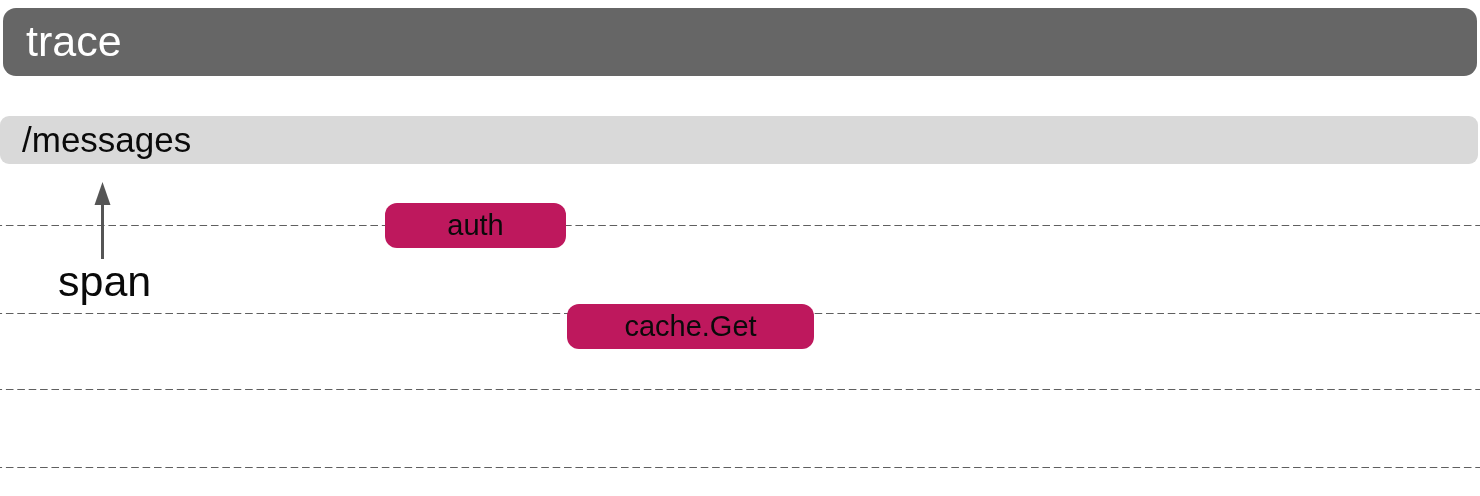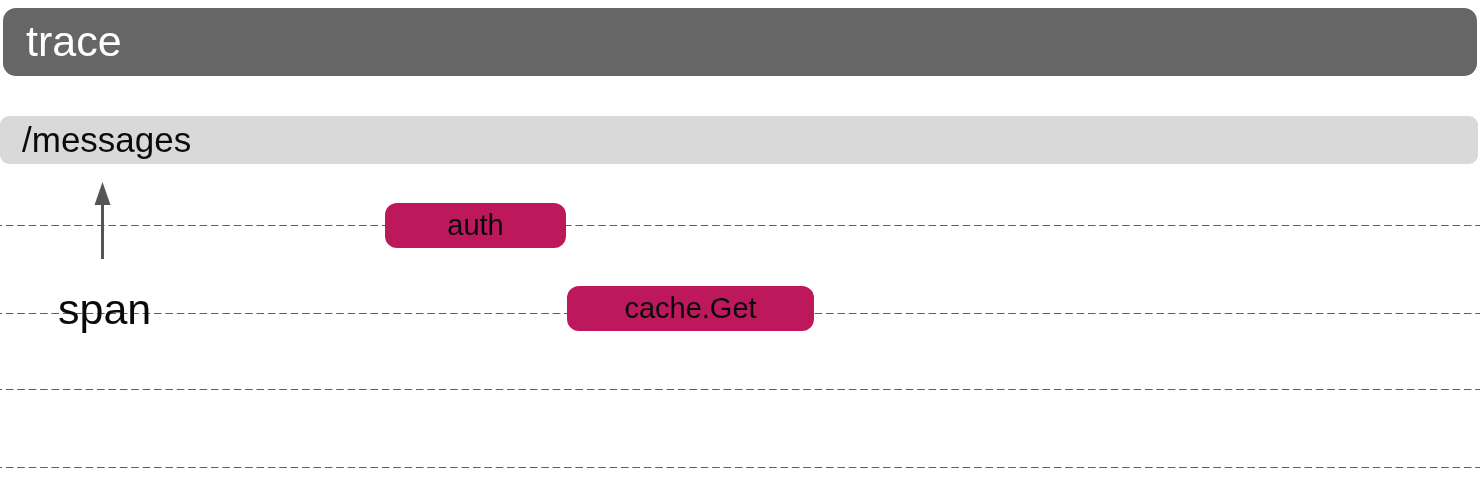--- a/index.html
+++ b/index.html
@@ -110,21 +110,20 @@
   .annotation-arrow svg { display: block; }
 
   .annotation-label {
     position: absolute;
     left: 58px;
     top: 260px;
     font-size: 43px;
     line-height: 1;
     color: #0a0a0a;
     white-space: nowrap;
-    margin-top: 28px;
   }
 </style>
 </head>
 <body>
 
 <div id="canvas">
 
   <div class="trace-bar">
     <span class="bar-label">trace</span>
   </div>
@@ -134,21 +133,21 @@
   </div>
 
   <div class="dotted-row" id="row-0" style="top: 224px;"></div>
   <div class="dotted-row" id="row-1" style="top: 312px;"></div>
   <div class="dotted-row" id="row-2" style="top: 388px;"></div>
   <div class="dotted-row" id="row-3" style="top: 466px;"></div>
 
   <div class="span-bar" id="span-0" style="left: 385px; width: 181px; top: 203px;">
     <span class="bar-label">auth</span>
   </div>
-  <div class="span-bar" id="span-1" style="left: 567px; width: 247px; top: 286px;">
+  <div class="span-bar" id="span-1" style="left: 567px; width: 247px; top: 304px;">
     <span class="bar-label">cache.Get</span>
   </div>
 
   <div class="annotation-arrow">
     <svg width="21" height="79" viewBox="0 0 21 79" xmlns="http://www.w3.org/2000/svg">
       <polygon points="10.5,1 18.5,24 2.5,24" fill="#555555"></polygon>
       <rect x="9" y="22" width="3" height="56" fill="#555555"></rect>
     </svg>
   </div>
   <div class="annotation-label">span</div>

